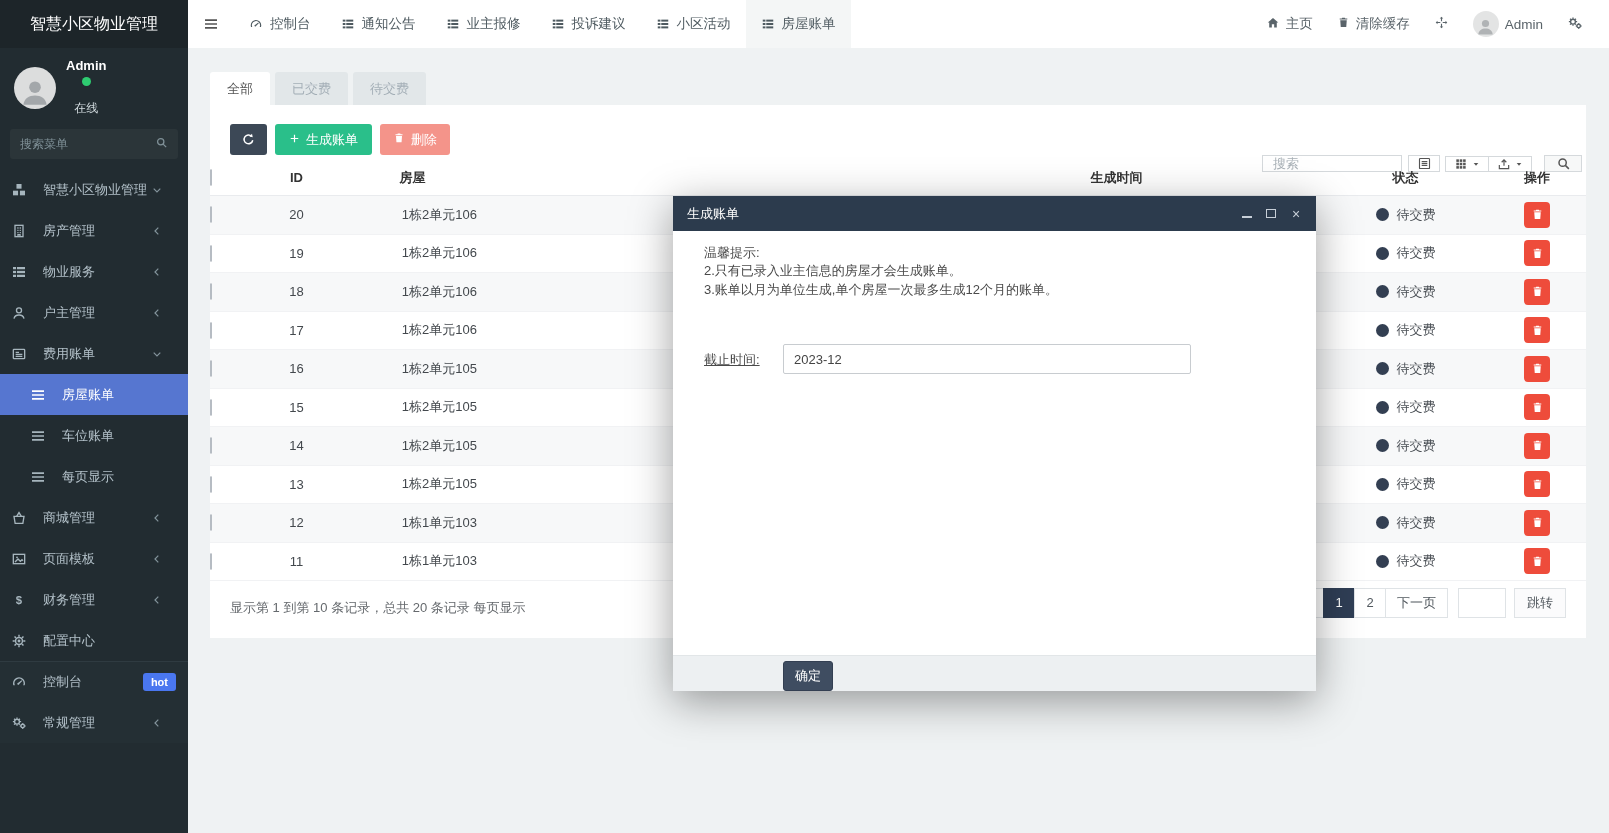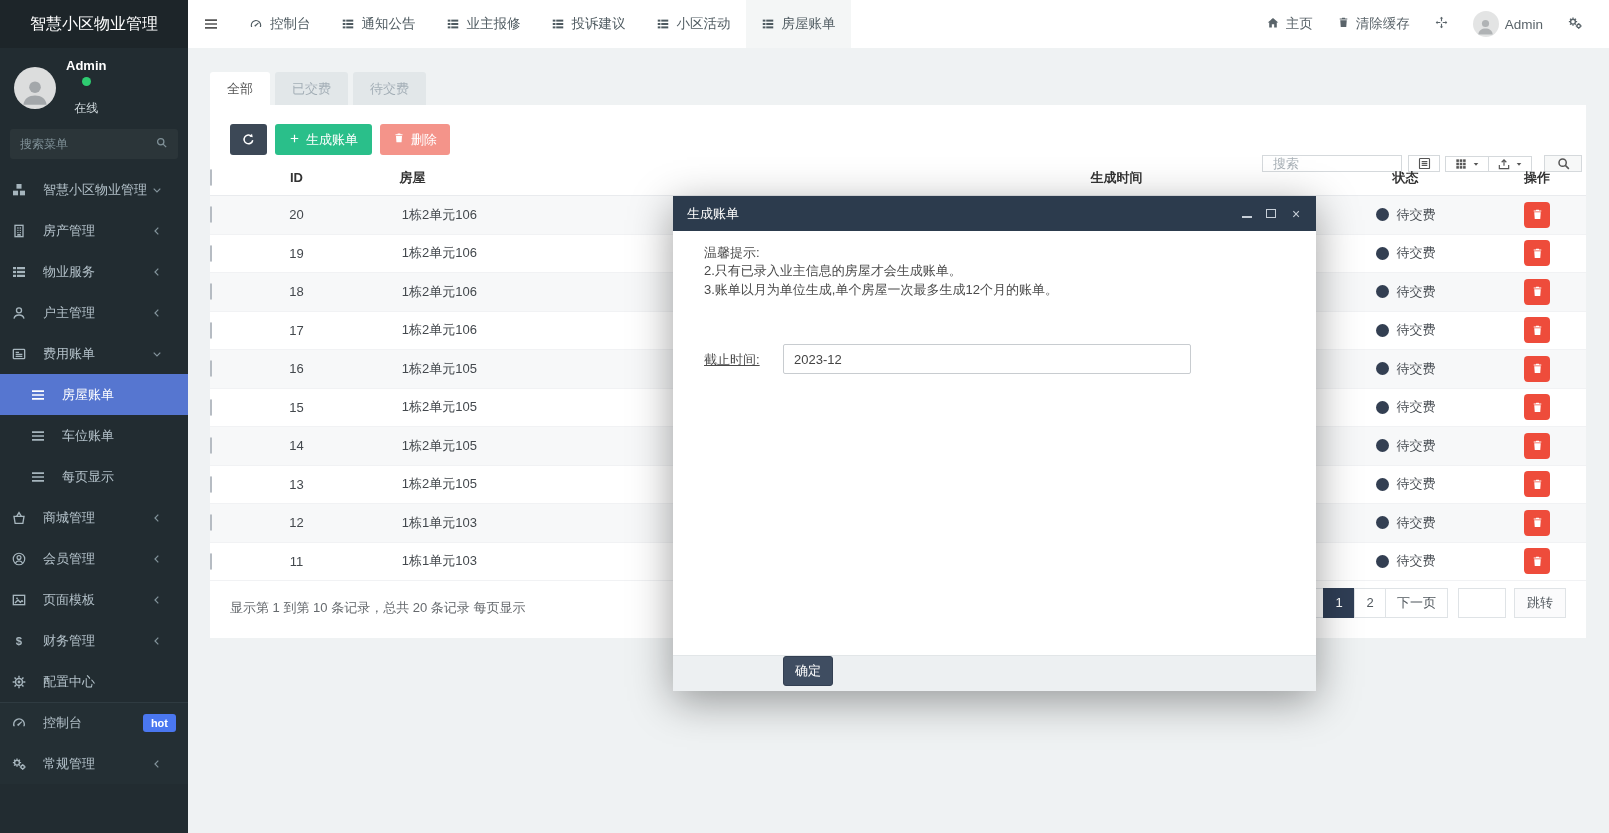--- a/index.html
+++ b/index.html
@@ -87,21 +87,21 @@
   #modal-controls { margin-left:auto; display:flex; align-items:center; gap:14px; color:#c7cfd8; }
   .mc { cursor:pointer; display:flex; align-items:center; justify-content:center; width:12px; height:12px; }
   .mc-min { border-bottom:2px solid #c7cfd8; height:8px; width:10px; }
   .mc-max { border:1.5px solid #c7cfd8; width:10px; height:9px; }
   .mc-close { font-size:14px; line-height:1; }
   #modal-body { position:relative; height:424px; font-size:13px; color:#4a4a4a; }
   #tips { position:absolute; left:31px; top:13px; line-height:18.3px; }
   #field-row { position:absolute; left:31px; top:113px; display:flex; align-items:center; }
   #field-label { width:79px; padding-top:2px;text-decoration:underline; }
   #due-input { width:408px; height:30px; border:1px solid #c8ccd0; border-radius:2px; padding:0 10px; font-size:13px; color:#444; outline:none; }
-  #modal-foot { height:36px; background:#edf0f2; border-top:1px solid #e2e6e8; display:flex; align-items:flex-start; }
+  #modal-foot { height:36px; background:#edf0f2; border-top:1px solid #e2e6e8; display:flex; align-items:flex-end; }
   #btn-confirm { margin-left:110px; background:#3f4d61; border:1px solid #333f52; color:#fff; font-size:13px; padding:5px 11px; border-radius:3px; cursor:pointer; }
   .ic { display:inline-flex; }
 </style>
 </head>
 <body>
 
 <aside id="sidebar">
   <div id="brand">智慧小区物业管理</div>
   <div id="user-block">
     <div id="avatar-lg">
@@ -264,39 +264,20 @@
           <span class="ic">
             <svg viewBox="0 0 24 24" width="16" height="16">
               <g fill="none" stroke="currentColor" stroke-width="2">
                 <path d="M4.5 9.5h15L17.8 20H6.2z"></path>
                 <path d="M8.5 9.5L12 3.8l3.5 5.7"></path>
               </g>
             </svg>
           </span>
         </span>
         <span class="lbl">商城管理</span>
-        <span class="ic chev">
-          <svg viewBox="0 0 24 24" width="12" height="12">
-            <path fill="none" stroke="currentColor" stroke-width="2.4" d="M14.6 5.4L8 12l6.6 6.6"></path>
-          </svg>
-        </span>
-      </div>
-      <div class="smenu-item">
-        <span class="ic" style="width: 18px; margin-right: 10px; justify-content: center; display: inline-flex;">
-          <span class="ic">
-            <svg viewBox="0 0 24 24" width="16" height="16">
-              <g fill="none" stroke="currentColor" stroke-width="1.8">
-                <circle cx="12" cy="12" r="8.6"></circle>
-                <circle cx="12" cy="9.8" r="2.9"></circle>
-                <path d="M6.5 18.4c1.2-2.6 3.1-3.7 5.5-3.7s4.3 1.1 5.5 3.7"></path>
-              </g>
-            </svg>
-          </span>
-        </span>
-        <span class="lbl">会员管理</span>
         <span class="ic chev">
           <svg viewBox="0 0 24 24" width="12" height="12">
             <path fill="none" stroke="currentColor" stroke-width="2.4" d="M14.6 5.4L8 12l6.6 6.6"></path>
           </svg>
         </span>
       </div>
       <div class="smenu-item">
         <span class="ic" style="width: 18px; margin-right: 10px; justify-content: center; display: inline-flex;">
           <span class="ic">
             <svg viewBox="0 0 24 24" width="16" height="16">

